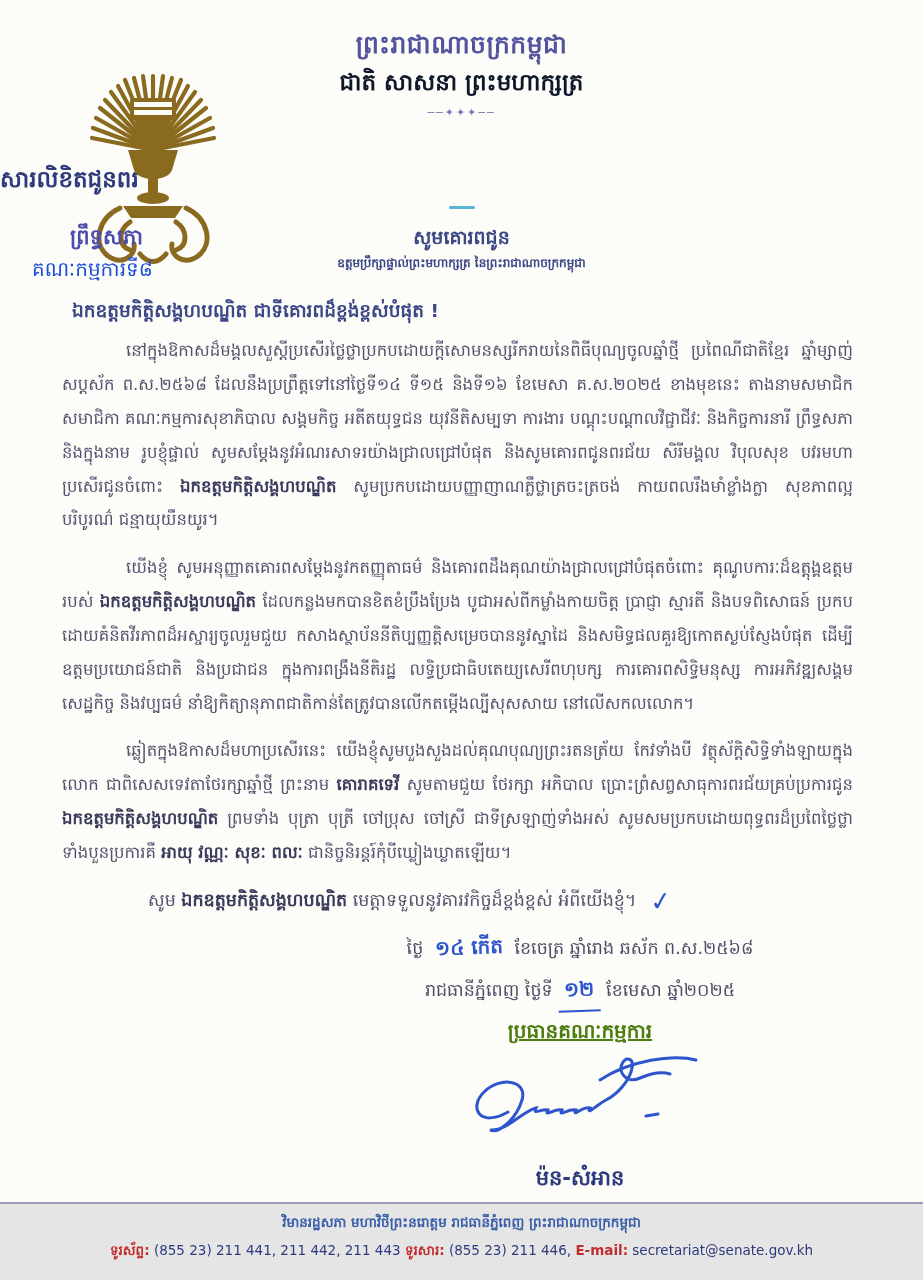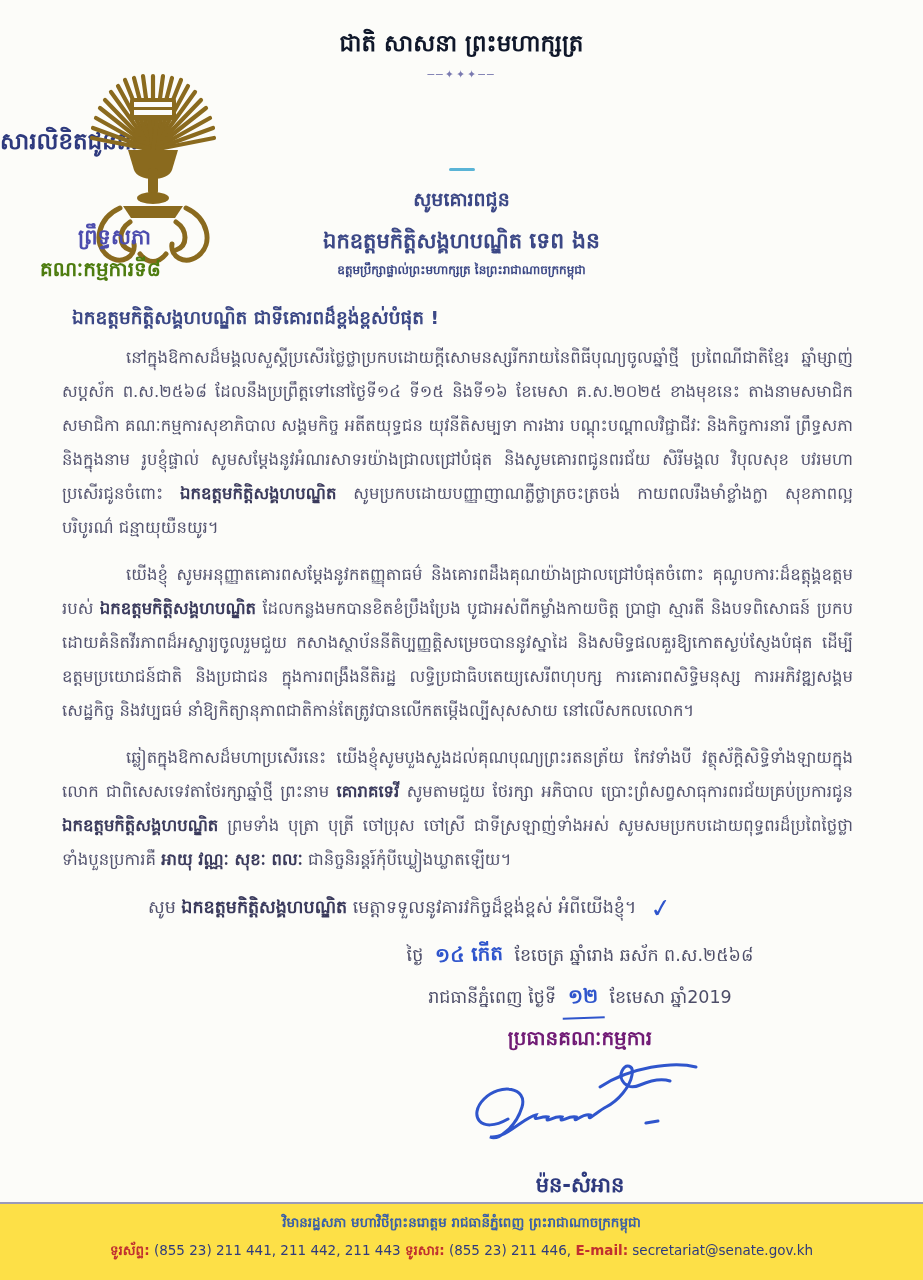--- a/index.html
+++ b/index.html
@@ -13,47 +13,47 @@
     overflow:hidden;
     box-sizing:border-box;
   }
   
   .kingdom{ text-align:center; padding-top:26px; line-height:1.55; }
   .kingdom .l1{ font-size:25px; font-weight:bold; color:#54549e; letter-spacing:.5px;}
   .kingdom .l2{ font-size:23px; font-weight:bold; color:#0f172a; }
   .hdr-divider{ text-align:center; color:#7a7ab0; font-size:11px; margin-top:6px; letter-spacing:2px;}
   
   .emblem{ position:absolute; left:78px; top:58px; width:150px; height:240px; }
-  .orgblock{ position:absolute; left:40px; top:222px; width:210px; line-height:1.5; }
+  .orgblock{ position:absolute; left:32px; top:222px; width:210px; line-height:1.5; }
   .orgblock .org{ font-size:21px; font-weight:bold; color:#4c4cae; padding-left:38px;}
-  .orgblock .committee{ font-size:20px; font-weight:bold; color:#4d7c0f; }
+  .orgblock .committee{ font-size:20px; font-weight:normal; color:#1d4ed8; }
   
   .doc-title{ margin-top:46px; font-size:23px; font-weight:bold; color:#2e3a7e; }
   .title-dash{ display:block; width:26px; height:3px; background:#5ab4d6; margin:8px auto 10px auto; border-radius:2px;}
   .respect{ text-align:center; font-size:19px; font-weight:bold; color:#3c4886; margin-top:16px;}
   .recipient{ text-align:center; font-size:21px; font-weight:bold; color:#3c4886; margin-top:6px; line-height:1.8;}
   .recipient .name{ font-size:22px; }
   .advisor{ text-align:center; font-size:12px; font-weight:bold; color:#3c4886; margin-top:2px;}
   
   .letter-body{ padding:0 58px 0 62px; }
   .salutation{ font-size:18.5px; font-weight:bold; color:#3c4886; margin:26px 0 8px 10px; }
   .para{ font-size:16.5px; text-align:justify; line-height:2.05; margin:0 12px 14px 0; text-indent:64px; color:#52526e;}
   .para b{ color:#3a3a5c; }
   .closing{ font-size:17.5px; margin:16px 0 4px 86px; color:#52526e;}
   .closing b{ color:#3a3a5c; }
   .checkmark{ color:#2f55cc; font-size:26px; font-weight:bold; display:inline-block; transform:rotate(-8deg); margin-left:14px; vertical-align:middle;}
   
   .dateblock{ width:560px; margin:10px 0 0 300px; text-align:center; font-size:17.5px; line-height:2.1; color:#4d4d68;}
   .hand{ font-family:"DejaVu Serif","Liberation Serif",serif; color:#2f55cc; font-weight:bold; font-size:20px; padding:0 6px; display:inline-block; transform:rotate(-2deg);}
   .hand.u{ border-bottom:2px solid #2f55cc; }
-  .role{ text-align:center; width:560px; margin:6px 0 0 300px; font-size:20px; font-weight:bold; color:#701a75;}
+  .role{ text-align:center; width:560px; margin:6px 0 0 300px; font-size:20px; font-weight:bold; color:#4d7c0f;text-decoration:underline;}
   .sigwrap{ width:560px; margin:2px 0 0 300px; text-align:center;}
   .signame{ width:560px; margin:0 0 0 300px; text-align:center; font-size:21px; font-weight:bold; color:#2e3a7e;}
   
-  .footer{ position:absolute; left:0; right:0; bottom:0; height:76px; border-top:2px solid #9a9ab8; background:#fde047; text-align:center;}
+  .footer{ position:absolute; left:0; right:0; bottom:0; height:76px; border-top:2px solid #9a9ab8; background:#e5e5e5; text-align:center;}
   .footer .f1{ margin-top:10px; font-size:13.5px; color:#3a5fa8; font-weight:bold;}
   .footer .f2{ margin-top:8px; font-size:13.5px; }
   .footer .lbl{ color:#c03030; font-weight:bold; }
   .footer .val{ color:#2e3a7e;text-align:right; }
 </style>
 </head>
 <body>
 
 <div class="page">
 
@@ -100,31 +100,28 @@
       </g>
     </svg>
   </div>
 
   <div class="orgblock">
     <div class="org">ព្រឹទ្ធសភា</div>
     <div class="committee">គណៈកម្មការទី៨</div>
   </div>
 
   <div class="kingdom">
+    <div class="l1">ព្រះរាជាណាចក្រកម្ពុជា</div>
     <div class="l2">ជាតិ សាសនា ព្រះមហាក្សត្រ</div>
   </div>
   <div class="hdr-divider">──✦✦✦──</div>
 
   <div class="doc-title">សារលិខិតជូនពរ</div>
   <span class="title-dash"></span>
   <div class="respect">សូមគោរពជូន</div>
-  <div class="recipient">
-    <span>ឯកឧត្តមកិត្តិសង្គហបណ្ឌិត</span>
-    <span class="name">ទេព ងន</span>
-  </div>
   <div class="advisor">ឧត្តមប្រឹក្សាផ្ទាល់ព្រះមហាក្សត្រ នៃព្រះរាជាណាចក្រកម្ពុជា</div>
 
   <div class="letter-body">
     <div class="salutation">ឯកឧត្តមកិត្តិសង្គហបណ្ឌិត ជាទីគោរពដ៏ខ្ពង់ខ្ពស់បំផុត !</div>
 
     <p class="para"><span>នៅក្នុងឱកាសដ៏មង្គលសួស្ដីប្រសើរថ្លៃថ្លាប្រកបដោយក្ដីសោមនស្សរីករាយនៃពិធីបុណ្យចូលឆ្នាំថ្មី ប្រពៃណីជាតិខ្មែរ ឆ្នាំម្សាញ់ សប្តស័ក ព.ស.២៥៦៨ ដែលនឹងប្រព្រឹត្តទៅនៅថ្ងៃទី១៤ ទី១៥ និងទី១៦ ខែមេសា គ.ស.២០២៥ ខាងមុខនេះ តាងនាមសមាជិក សមាជិកា គណៈកម្មការសុខាភិបាល សង្គមកិច្ច អតីតយុទ្ធជន យុវនីតិសម្បទា ការងារ បណ្ដុះបណ្ដាលវិជ្ជាជីវៈ និងកិច្ចការនារី ព្រឹទ្ធសភា និងក្នុងនាម រូបខ្ញុំផ្ទាល់ សូមសម្ដែងនូវអំណរសាទរយ៉ាងជ្រាលជ្រៅបំផុត និងសូមគោរពជូនពរជ័យ សិរីមង្គល វិបុលសុខ បវរមហាប្រសើរជូនចំពោះ </span><b>ឯកឧត្តមកិត្តិសង្គហបណ្ឌិត</b><span> សូមប្រកបដោយបញ្ញាញាណភ្លឺថ្លាត្រចះត្រចង់ កាយពលរឹងមាំខ្លាំងក្លា សុខភាពល្អបរិបូរណ៌ ជន្មាយុយឺនយូរ។</span></p>
 
     <p class="para"><span>យើងខ្ញុំ សូមអនុញ្ញាតគោរពសម្ដែងនូវកតញ្ញុតាធម៌ និងគោរពដឹងគុណយ៉ាងជ្រាលជ្រៅបំផុតចំពោះ គុណូបការៈដ៏ឧត្តុង្គឧត្តមរបស់ </span><b>ឯកឧត្តមកិត្តិសង្គហបណ្ឌិត</b><span> ដែលកន្លងមកបានខិតខំប្រឹងប្រែង បូជាអស់ពីកម្លាំងកាយចិត្ត ប្រាជ្ញា ស្មារតី និងបទពិសោធន៍ ប្រកបដោយគំនិតវីរភាពដ៏អស្ចារ្យចូលរួមជួយ កសាងស្ថាប័ននីតិប្បញ្ញត្តិសម្រេចបាននូវស្នាដៃ និងសមិទ្ធផលគួរឱ្យកោតស្ងប់ស្ញែងបំផុត ដើម្បីឧត្តមប្រយោជន៍ជាតិ និងប្រជាជន ក្នុងការពង្រឹងនីតិរដ្ឋ លទ្ធិប្រជាធិបតេយ្យសេរីពហុបក្ស ការគោរពសិទ្ធិមនុស្ស ការអភិវឌ្ឍសង្គម សេដ្ឋកិច្ច និងវប្បធម៌ នាំឱ្យកិត្យានុភាពជាតិកាន់តែត្រូវបានលើកតម្កើងល្បីសុសសាយ នៅលើសកលលោក។</span></p>
 
     <p class="para"><span>ឆ្លៀតក្នុងឱកាសដ៏មហាប្រសើរនេះ យើងខ្ញុំសូមបួងសួងដល់គុណបុណ្យព្រះរតនត្រ័យ កែវទាំងបី វត្ថុស័ក្តិសិទ្ធិទាំងឡាយក្នុងលោក ជាពិសេសទេវតាថែរក្សាឆ្នាំថ្មី ព្រះនាម </span><b>គោរាគទេវី</b><span> សូមតាមជួយ ថែរក្សា អភិបាល ប្រោះព្រំសព្វសាធុការពរជ័យគ្រប់ប្រការជូន </span><b>ឯកឧត្តមកិត្តិសង្គហបណ្ឌិត</b><span> ព្រមទាំង បុត្រា បុត្រី ចៅប្រុស ចៅស្រី ជាទីស្រឡាញ់ទាំងអស់ សូមសមប្រកបដោយពុទ្ធពរដ៏ប្រពៃថ្លៃថ្លា ទាំងបួនប្រការគឺ </span><b>អាយុ វណ្ណៈ សុខៈ ពលៈ</b><span> ជានិច្ចនិរន្តរ៍កុំបីឃ្លៀងឃ្លាតឡើយ។</span></p>
@@ -134,21 +131,21 @@
 
   <div class="dateblock">
     <div>
       <span>ថ្ងៃ</span>
       <span class="hand">១៤ កើត</span>
       <span>ខែចេត្រ ឆ្នាំរោង ឆស័ក ព.ស.២៥៦៨</span>
     </div>
     <div>
       <span>រាជធានីភ្នំពេញ ថ្ងៃទី</span>
       <span class="hand u">១២</span>
-      <span>ខែមេសា ឆ្នាំ2019</span>
+      <span>ខែមេសា ឆ្នាំ២០២៥</span>
     </div>
   </div>
   <div class="role">ប្រធានគណៈកម្មការ</div>
 
   <div class="sigwrap">
     <svg width="260" height="110" viewBox="0 0 260 110">
       <g fill="none" stroke="#2f55cc" stroke-width="3" stroke-linecap="round">
         <path d="M58 62 C30 78 18 58 34 42 C50 26 78 30 72 50 C66 70 48 84 40 80 C56 82 74 60 86 58 C82 66 92 58 98 60 C94 68 104 58 112 60 C108 68 118 58 126 60 C122 68 132 56 140 58 C136 66 148 54 156 50 C168 44 180 30 182 18 C184 8 176 6 172 14 C168 22 176 34 190 28 C204 22 214 22 220 24"></path>
         <path d="M150 30 C180 10 224 4 246 10"></path>
         <path d="M196 66 l12 -2"></path>

